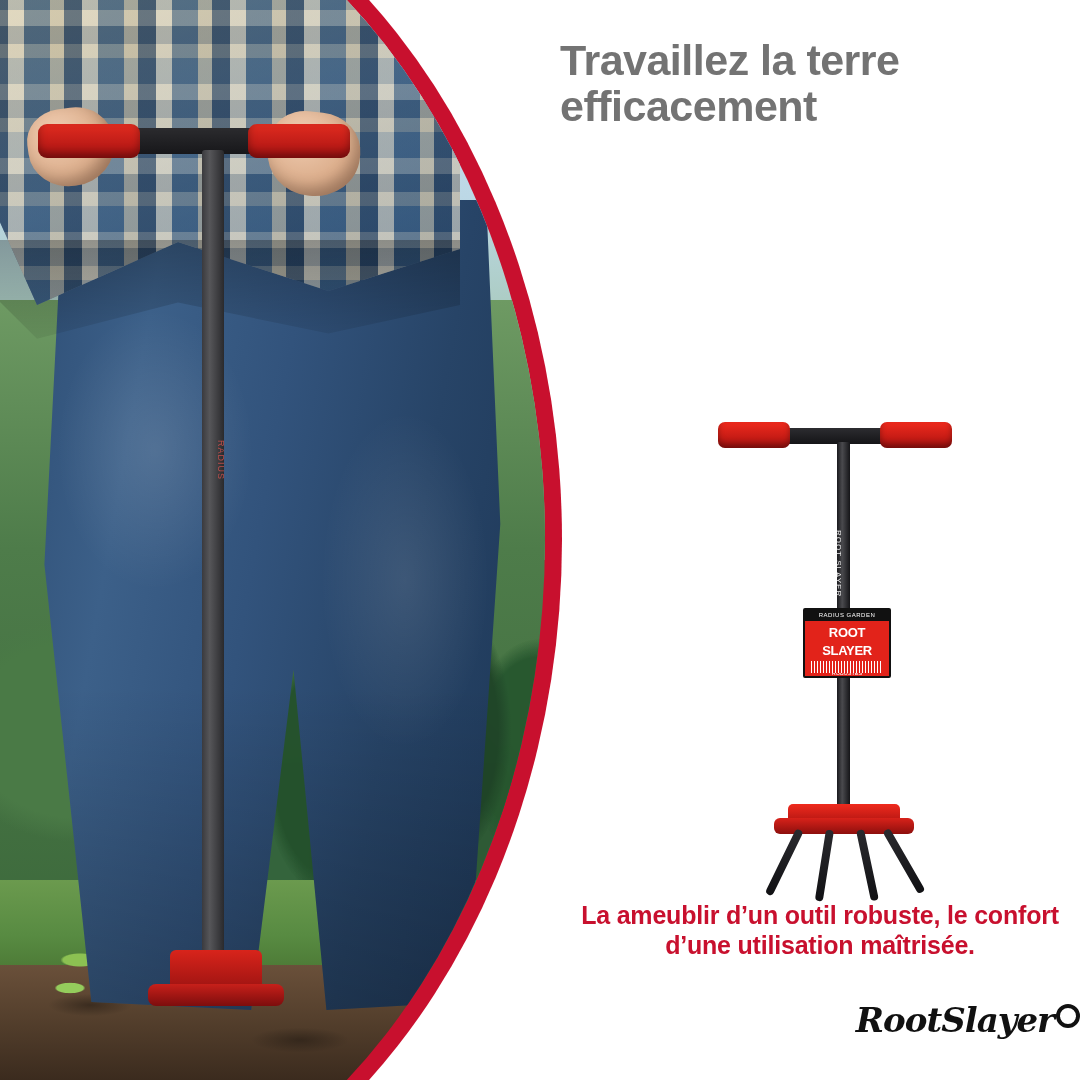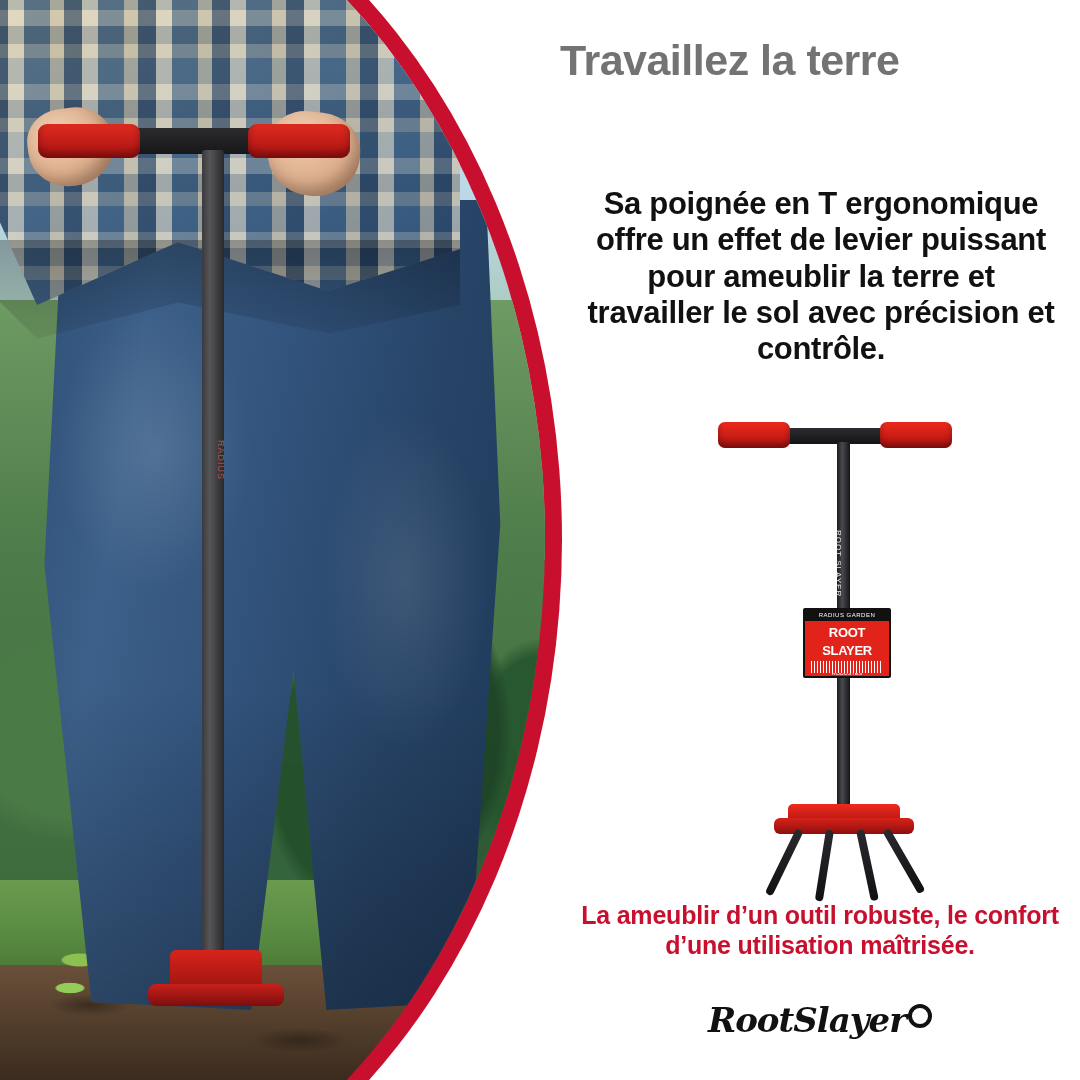--- a/index.html
+++ b/index.html
@@ -285,21 +285,21 @@
     color: #c8102e;
     font-size: 25px;
     font-weight: bold;
     line-height: 1.2;
     letter-spacing: -0.2px;
   }
   .logo {
     position: absolute;
     left: 0; top: 1000px;
     width: 520px;
-    text-align: center;
+    text-align: right;
   }
   .logo-text {
     display: inline-block;
     color: #111111;
     font-family: "DejaVu Serif", serif;
     font-style: italic;
     font-weight: bold;
     font-size: 34px;
     letter-spacing: -1px;
   }
@@ -336,23 +336,23 @@
       <div class="ph-shaft"></div>
       <div class="ph-shaft-label">RADIUS</div>
       <div class="ph-head"></div>
     </div>
   </div>
 
   <div class="content">
 
     <div class="headline">
       <div>Travaillez la terre</div>
+      <div>efficacement</div>
     </div>
 
-    <div class="subcopy">Sa poignée en T ergonomique offre un effet de levier puissant pour ameublir la terre et travailler le sol avec précision et contrôle.</div>
 
     <div class="product">
       <div class="pr-bar"></div>
       <div class="pr-grip l"></div>
       <div class="pr-grip r"></div>
       <div class="pr-shaft"></div>
       <div class="pr-shaft-label">ROOT SLAYER</div>
 
       <div class="pr-tag">
         <div class="tag-top">RADIUS GARDEN</div>

